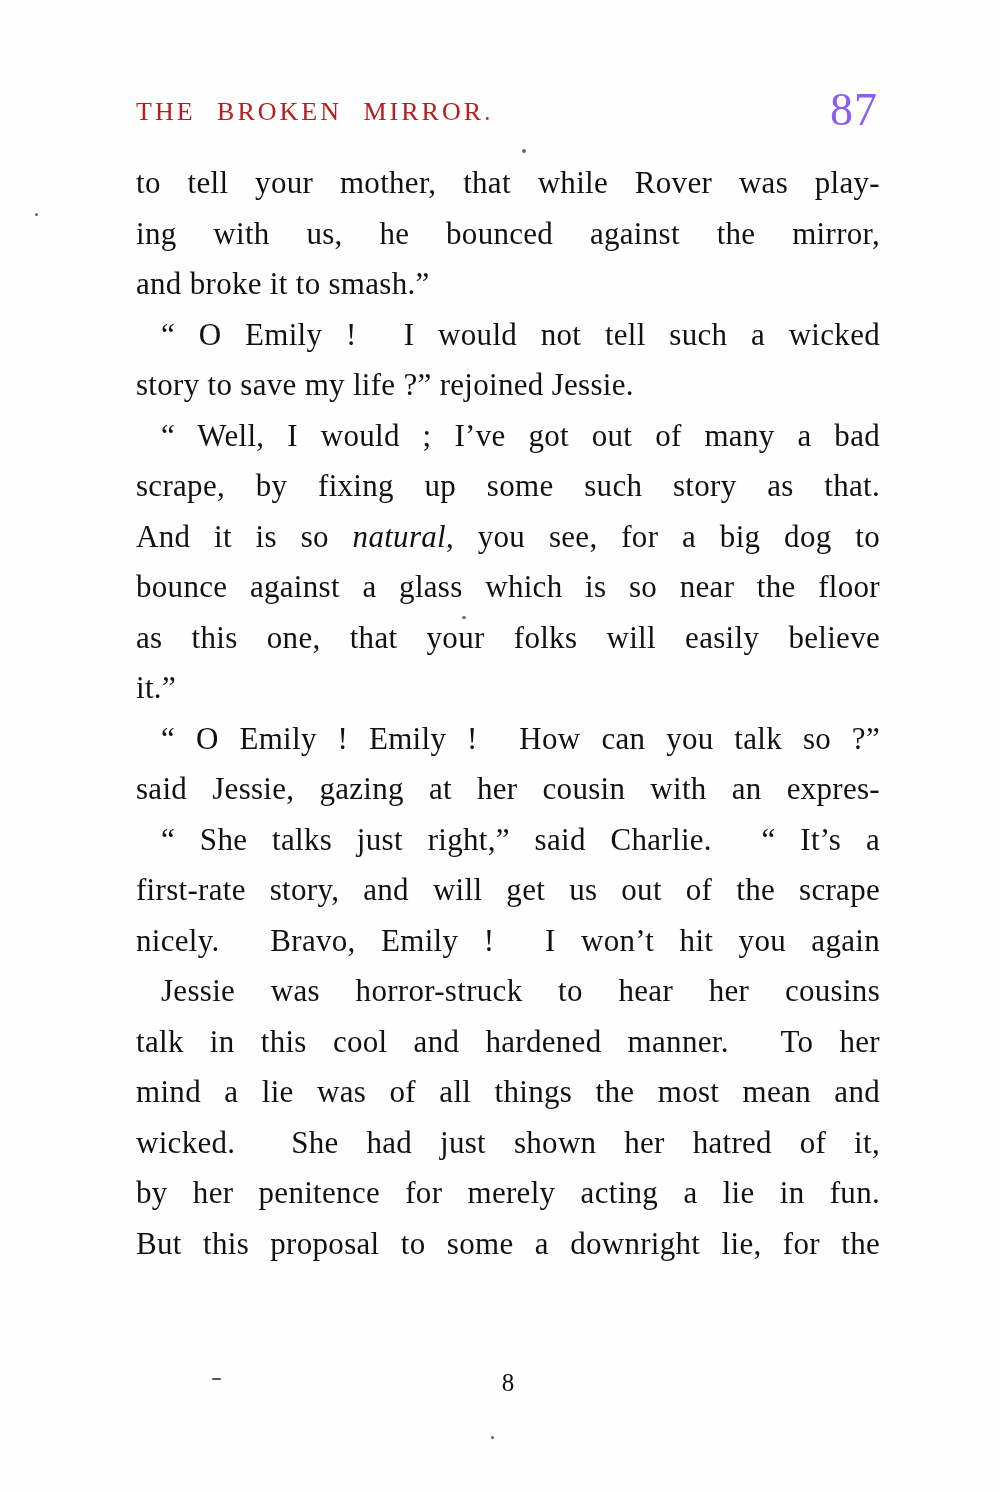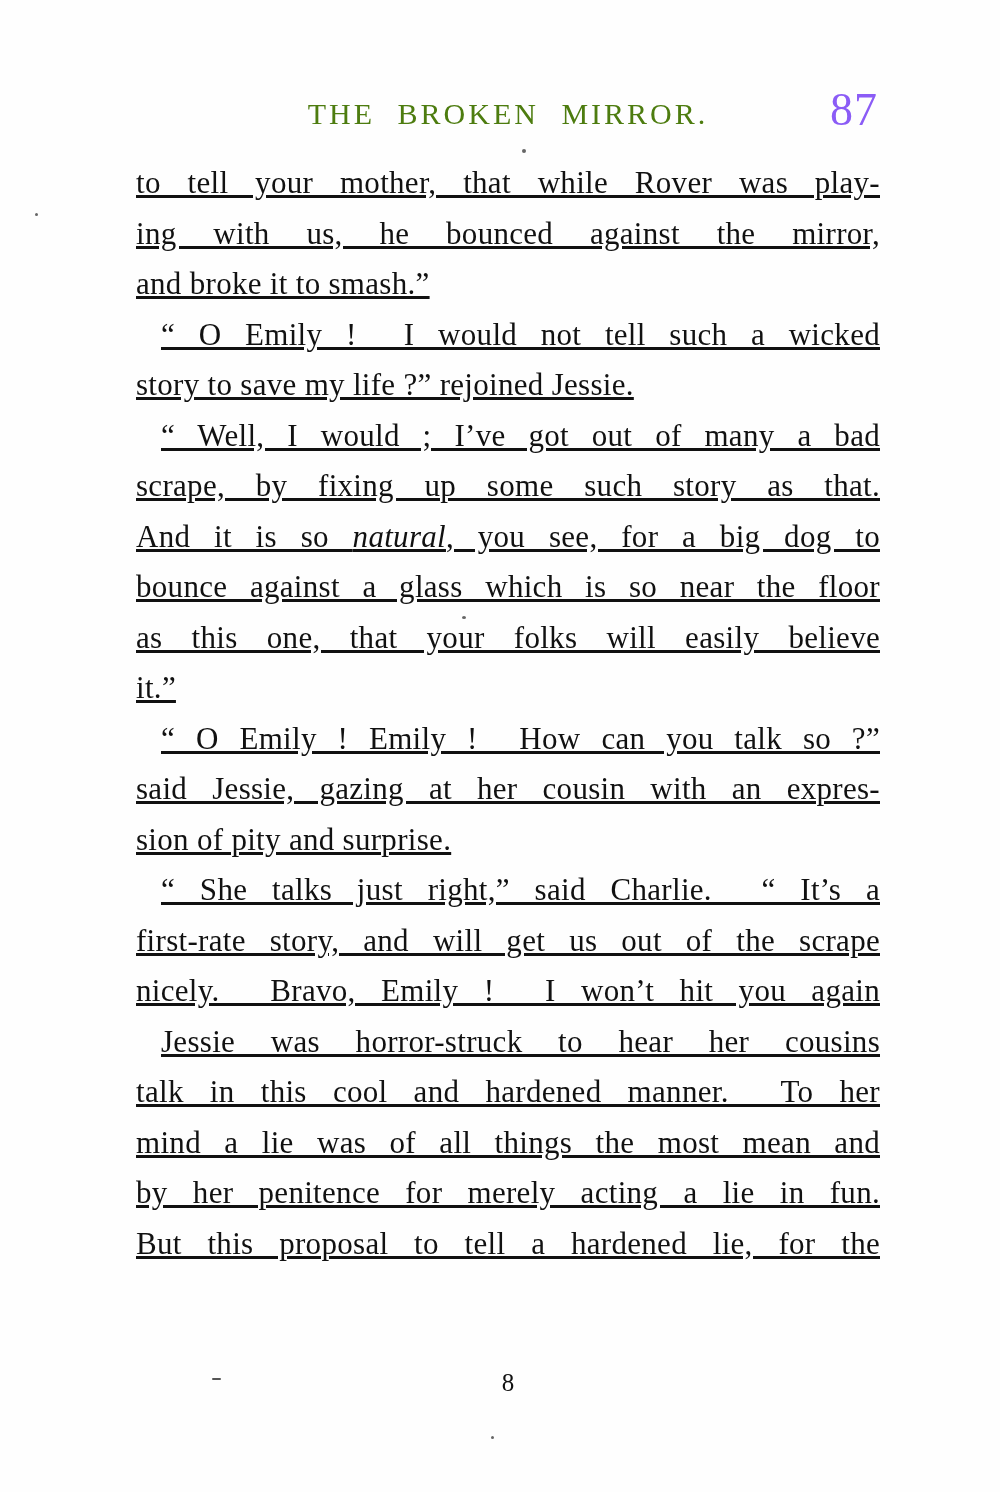--- a/index.html
+++ b/index.html
@@ -19,26 +19,26 @@
   
   .running-head {
     position: absolute;
     left: 136px;
     top: 97px;
     width: 744px;
     height: 40px;
   }
   .head-title {
     display: block;
-    text-align: center;
-    font-size: 30px;
+    text-align: left;
+    font-size: 26px;
     letter-spacing: 3px;
     word-spacing: 12px;
     white-space: pre;
-    color: #4d7c0f;
+    color: #b91c1c;
   }
   .page-num {
     position: absolute;
     right: 2px;
     top: -14px;
     font-size: 46px;
     letter-spacing: 1px;
     color: #8b5cf6;
   }
   
@@ -49,21 +49,20 @@
     width: 744px;
     font-size: 31px;
     letter-spacing: 0.3px;
     color: #111111;
   }
   .line {
     line-height: 50.5px;
     height: 50.5px;
     white-space: pre-wrap;
     text-align: left;
-    text-decoration: underline;
   }
   .line.justify {
     text-align: justify;
     text-align-last: justify;
     text-justify: inter-word;
   }
   .line.indent {
     text-indent: 25px;
   }
   .line em {
@@ -108,29 +107,29 @@
       <div class="line justify indent"><span>“ O Emily !  I would not tell such a wicked</span></div>
       <div class="line"><span>story to save my life ?” rejoined Jessie.</span></div>
       <div class="line justify indent"><span>“ Well, I would ; I’ve got out of many a bad</span></div>
       <div class="line justify"><span>scrape, by fixing up some such story as that.</span></div>
       <div class="line justify"><span>And it is so </span><em>natural</em><span>, you see, for a big dog to</span></div>
       <div class="line justify"><span>bounce against a glass which is so near the floor</span></div>
       <div class="line justify"><span>as this one, that your folks will easily believe</span></div>
       <div class="line"><span>it.”</span></div>
       <div class="line justify indent"><span>“ O Emily ! Emily !  How can you talk so ?”</span></div>
       <div class="line justify"><span>said Jessie, gazing at her cousin with an expres-</span></div>
-      <div class="line"><span>sion of pity and surprise.</span></div>
       <div class="line justify indent"><span>“ She talks just right,” said Charlie.  “ It’s a</span></div>
       <div class="line justify"><span>first-rate story, and will get us out of the scrape</span></div>
       <div class="line justify"><span>nicely.  Bravo, Emily !  I won’t hit you again</span></div>
       <div class="line justify indent"><span>Jessie was horror-struck to hear her cousins</span></div>
       <div class="line justify"><span>talk in this cool and hardened manner.  To her</span></div>
       <div class="line justify"><span>mind a lie was of all things the most mean and</span></div>
+      <div class="line justify"><span>wicked.  She had just shown her hatred of it,</span></div>
       <div class="line justify"><span>by her penitence for merely acting a lie in fun.</span></div>
-      <div class="line justify"><span>But this proposal to tell a hardened lie, for the</span></div>
+      <div class="line justify"><span>But this proposal to some a downright lie, for the</span></div>
     </main>
 
   <footer class="signature">
     <span>8</span>
   </footer>
 
   <span class="speck s1"></span>
   <span class="speck s2"></span>
   <span class="speck s3"></span>
   <span class="speck s4"></span>

